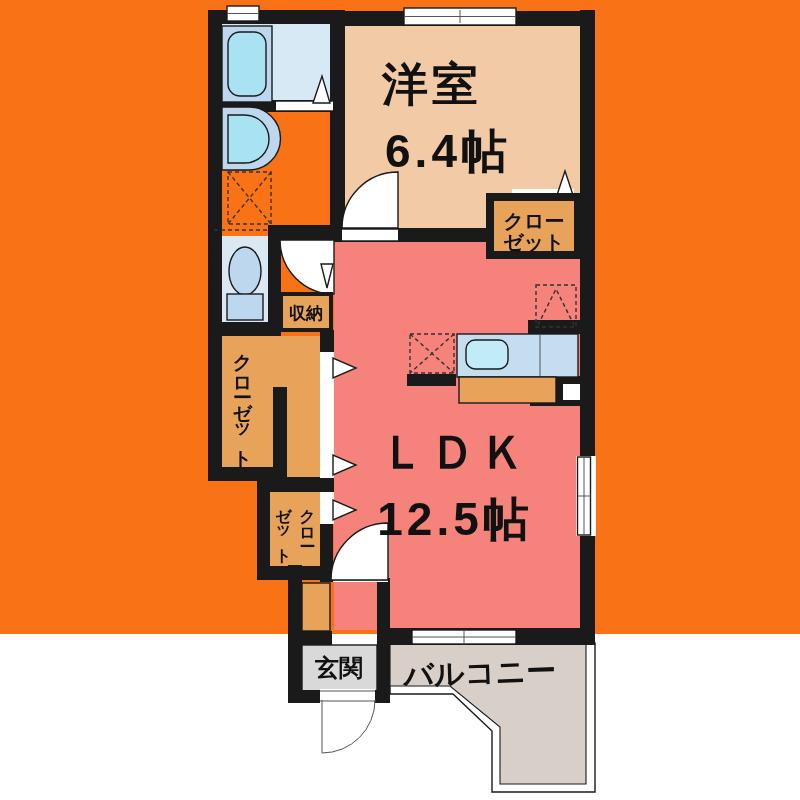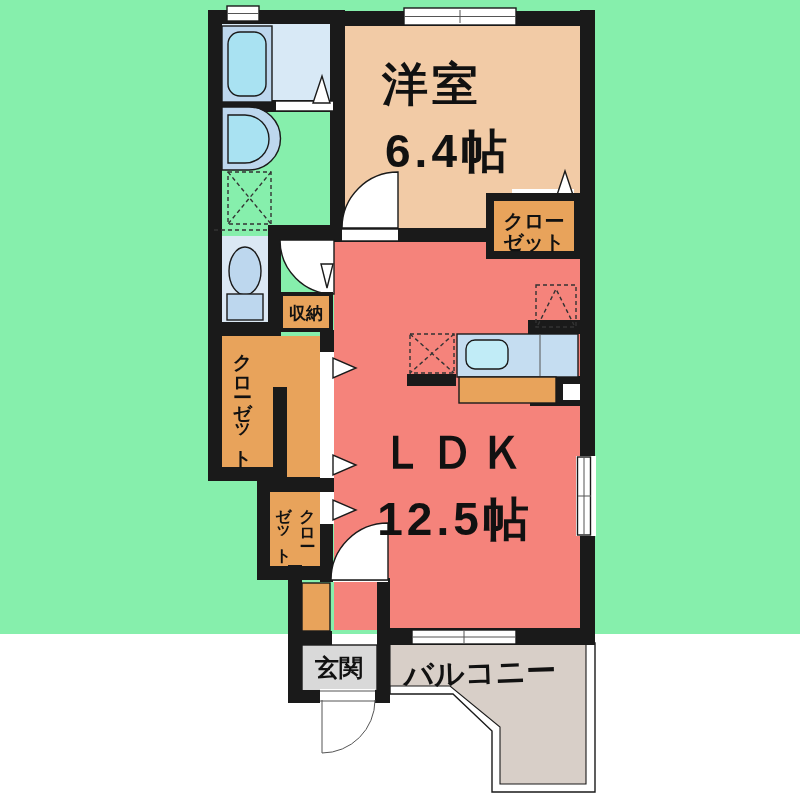--- a/index.html
+++ b/index.html
@@ -1,16 +1,16 @@
 <!DOCTYPE html>
 <html><head>
 <meta charset="utf-8">
 <style>
   html,body{margin:0;padding:0;background:#ffffff;width:800px;height:800px;overflow:hidden;}
-  #stage{width:800px;height:634px;position:relative;background:#86efac;}
+  #stage{width:800px;height:634px;position:relative;background:#f97316;}
   svg{display:block;}
   .wall{fill:#1a1a1a;stroke:none;}
   .thin{stroke:#1a1a1a;stroke-width:1.4;fill:none;}
   .hair{stroke:#555;stroke-width:1;fill:none;}
   .open{fill:#ffffff;stroke:none;}
   .winbox{fill:#ffffff;stroke:#1a1a1a;stroke-width:1.4;}
   .dash{fill:none;stroke:#333;stroke-width:1.4;stroke-dasharray:4 3;}
   .arc{fill:#ffffff;stroke:#1a1a1a;stroke-width:1.4;}
   .tri{fill:#ffffff;stroke:#1a1a1a;stroke-width:1.4;}
   .fix{stroke:#1a1a1a;stroke-width:1.4;}

